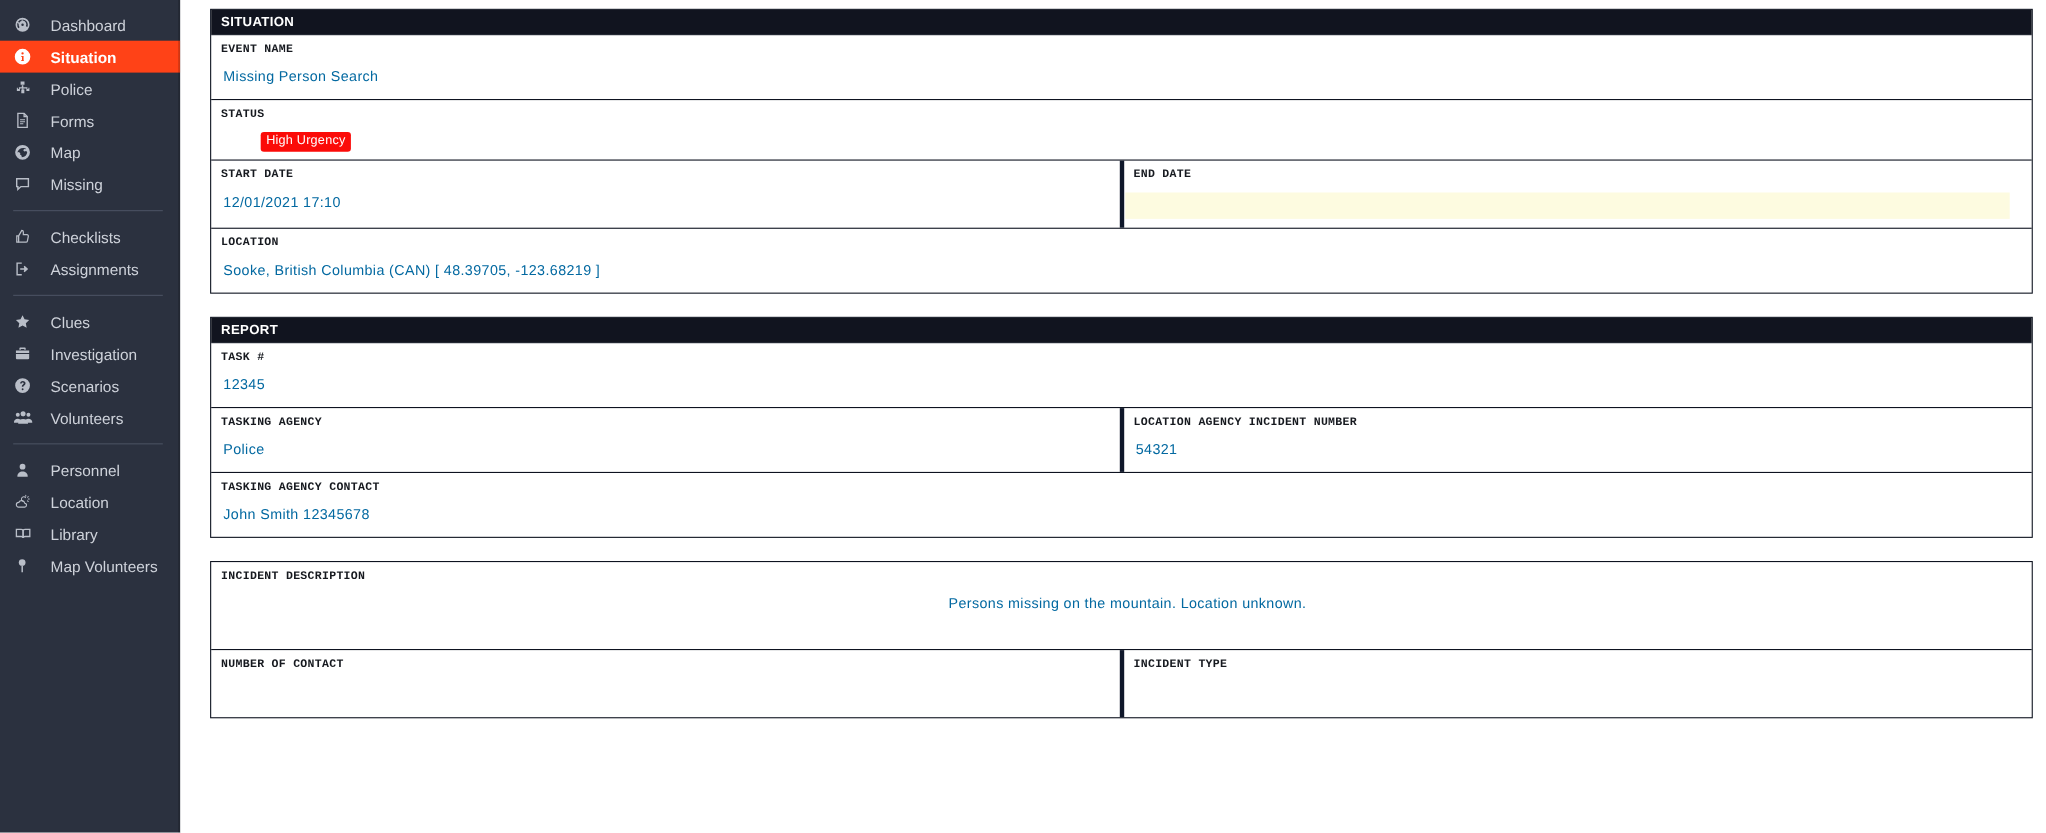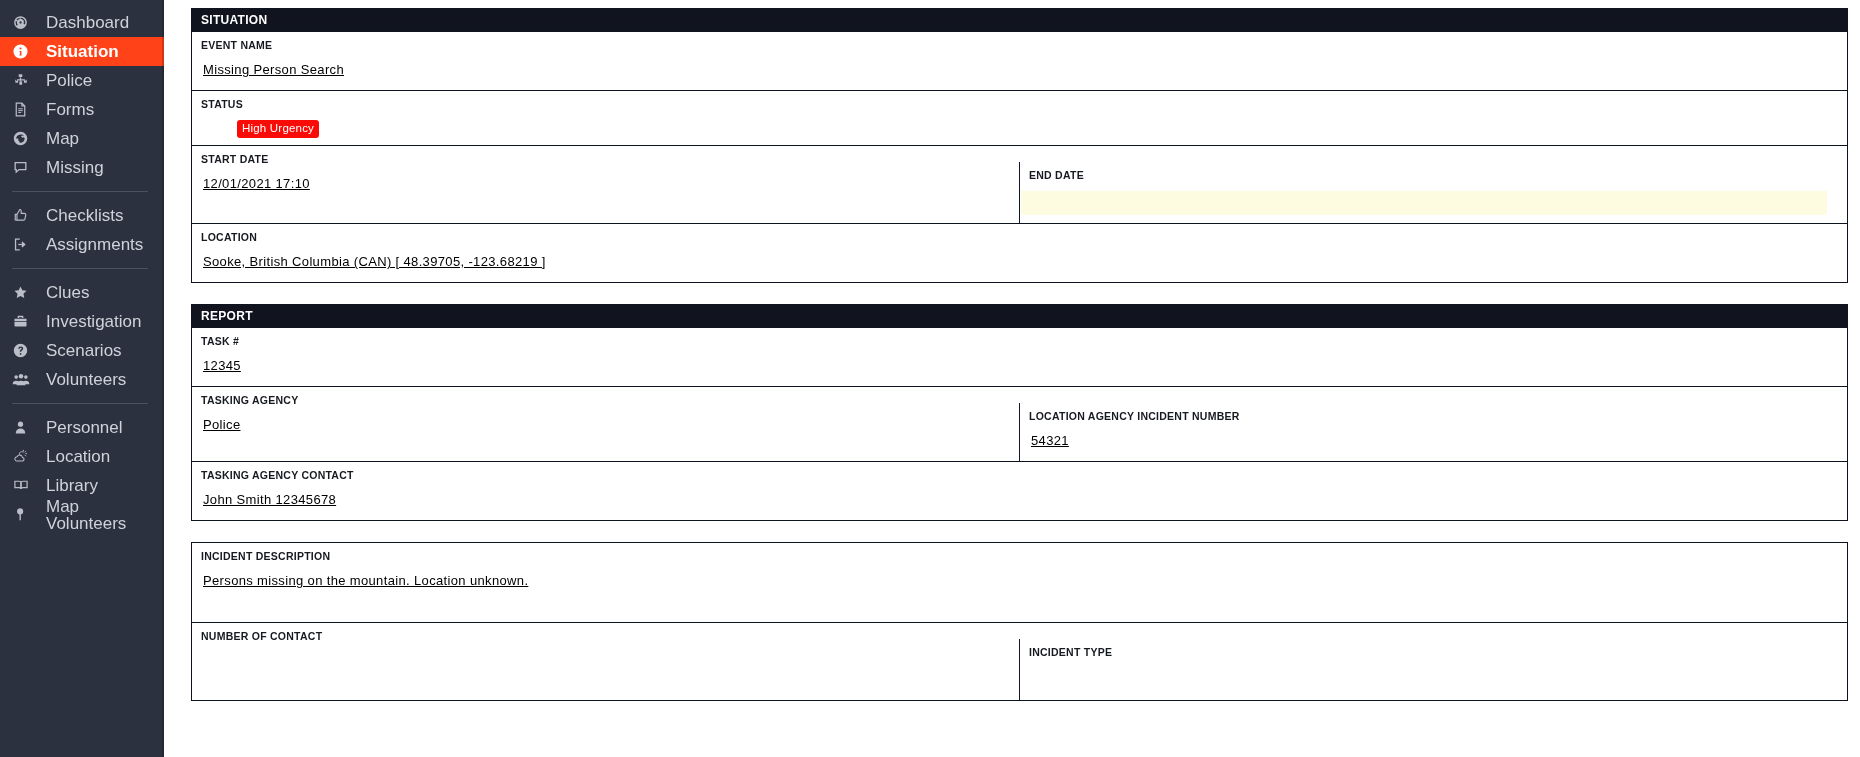--- a/index.html
+++ b/index.html
@@ -20,21 +20,21 @@
     height: 757px;
     overflow: hidden;
     position: relative;
   }
   .nav-item {
     display: flex;
     align-items: center;
     height: 29px;
     padding-left: 12px;
     color: #ced2da;
-    font-size: 17px;
+    font-size: 14px;
     cursor: pointer;
     user-select: none;
   }
   .nav-item .ico {
     width: 26px;
     flex: 0 0 26px;
     display: flex;
     align-items: center;
     justify-content: flex-start;
     color: #b9bec8;
@@ -88,39 +88,39 @@
     display: flex;
     border-top: 1px solid #0e1320;
   }
   .row:first-of-type { border-top: none; }
   .cell {
     flex: 1 1 0;
     min-width: 0;
     padding: 7px 0 0 0;
     position: relative;
   }
-  .cell + .cell { border-left: 1px solid #0f172a; margin-top: 16px; }
+  .cell + .cell { border-left: 4px solid #0f172a; }
   .field-label {
     font-size: 10.5px;
     font-weight: bold;
     color: #16191f;
     letter-spacing: .25px;
     padding: 0 0 0 9px;
     line-height: 12px;
+    font-family: Liberation Mono, monospace;
   }
   .field-value {
     font-size: 13px;
-    color: #000000;
+    color: #0369a1;
     padding: 11px 0 11px 11px;
     line-height: 16px;
     letter-spacing: .35px;
     min-height: 39px;
-    text-decoration: underline;
-  }
-  .field-value.tall { min-height: 60px; padding-bottom: 30px; }
+  }
+  .field-value.tall { min-height: 60px; padding-bottom: 30px; text-align: center; }
   .field-input-empty {
     margin: 10px 20px 8px 1px;
     height: 24px;
     background: #fdfbe0;
   }
   .badge-wrap { padding: 8px 0 7px 9px; min-height: 33px; }
   .badge {
     display: inline-block;
     background: #fb0b08;
     color: #ffffff;

